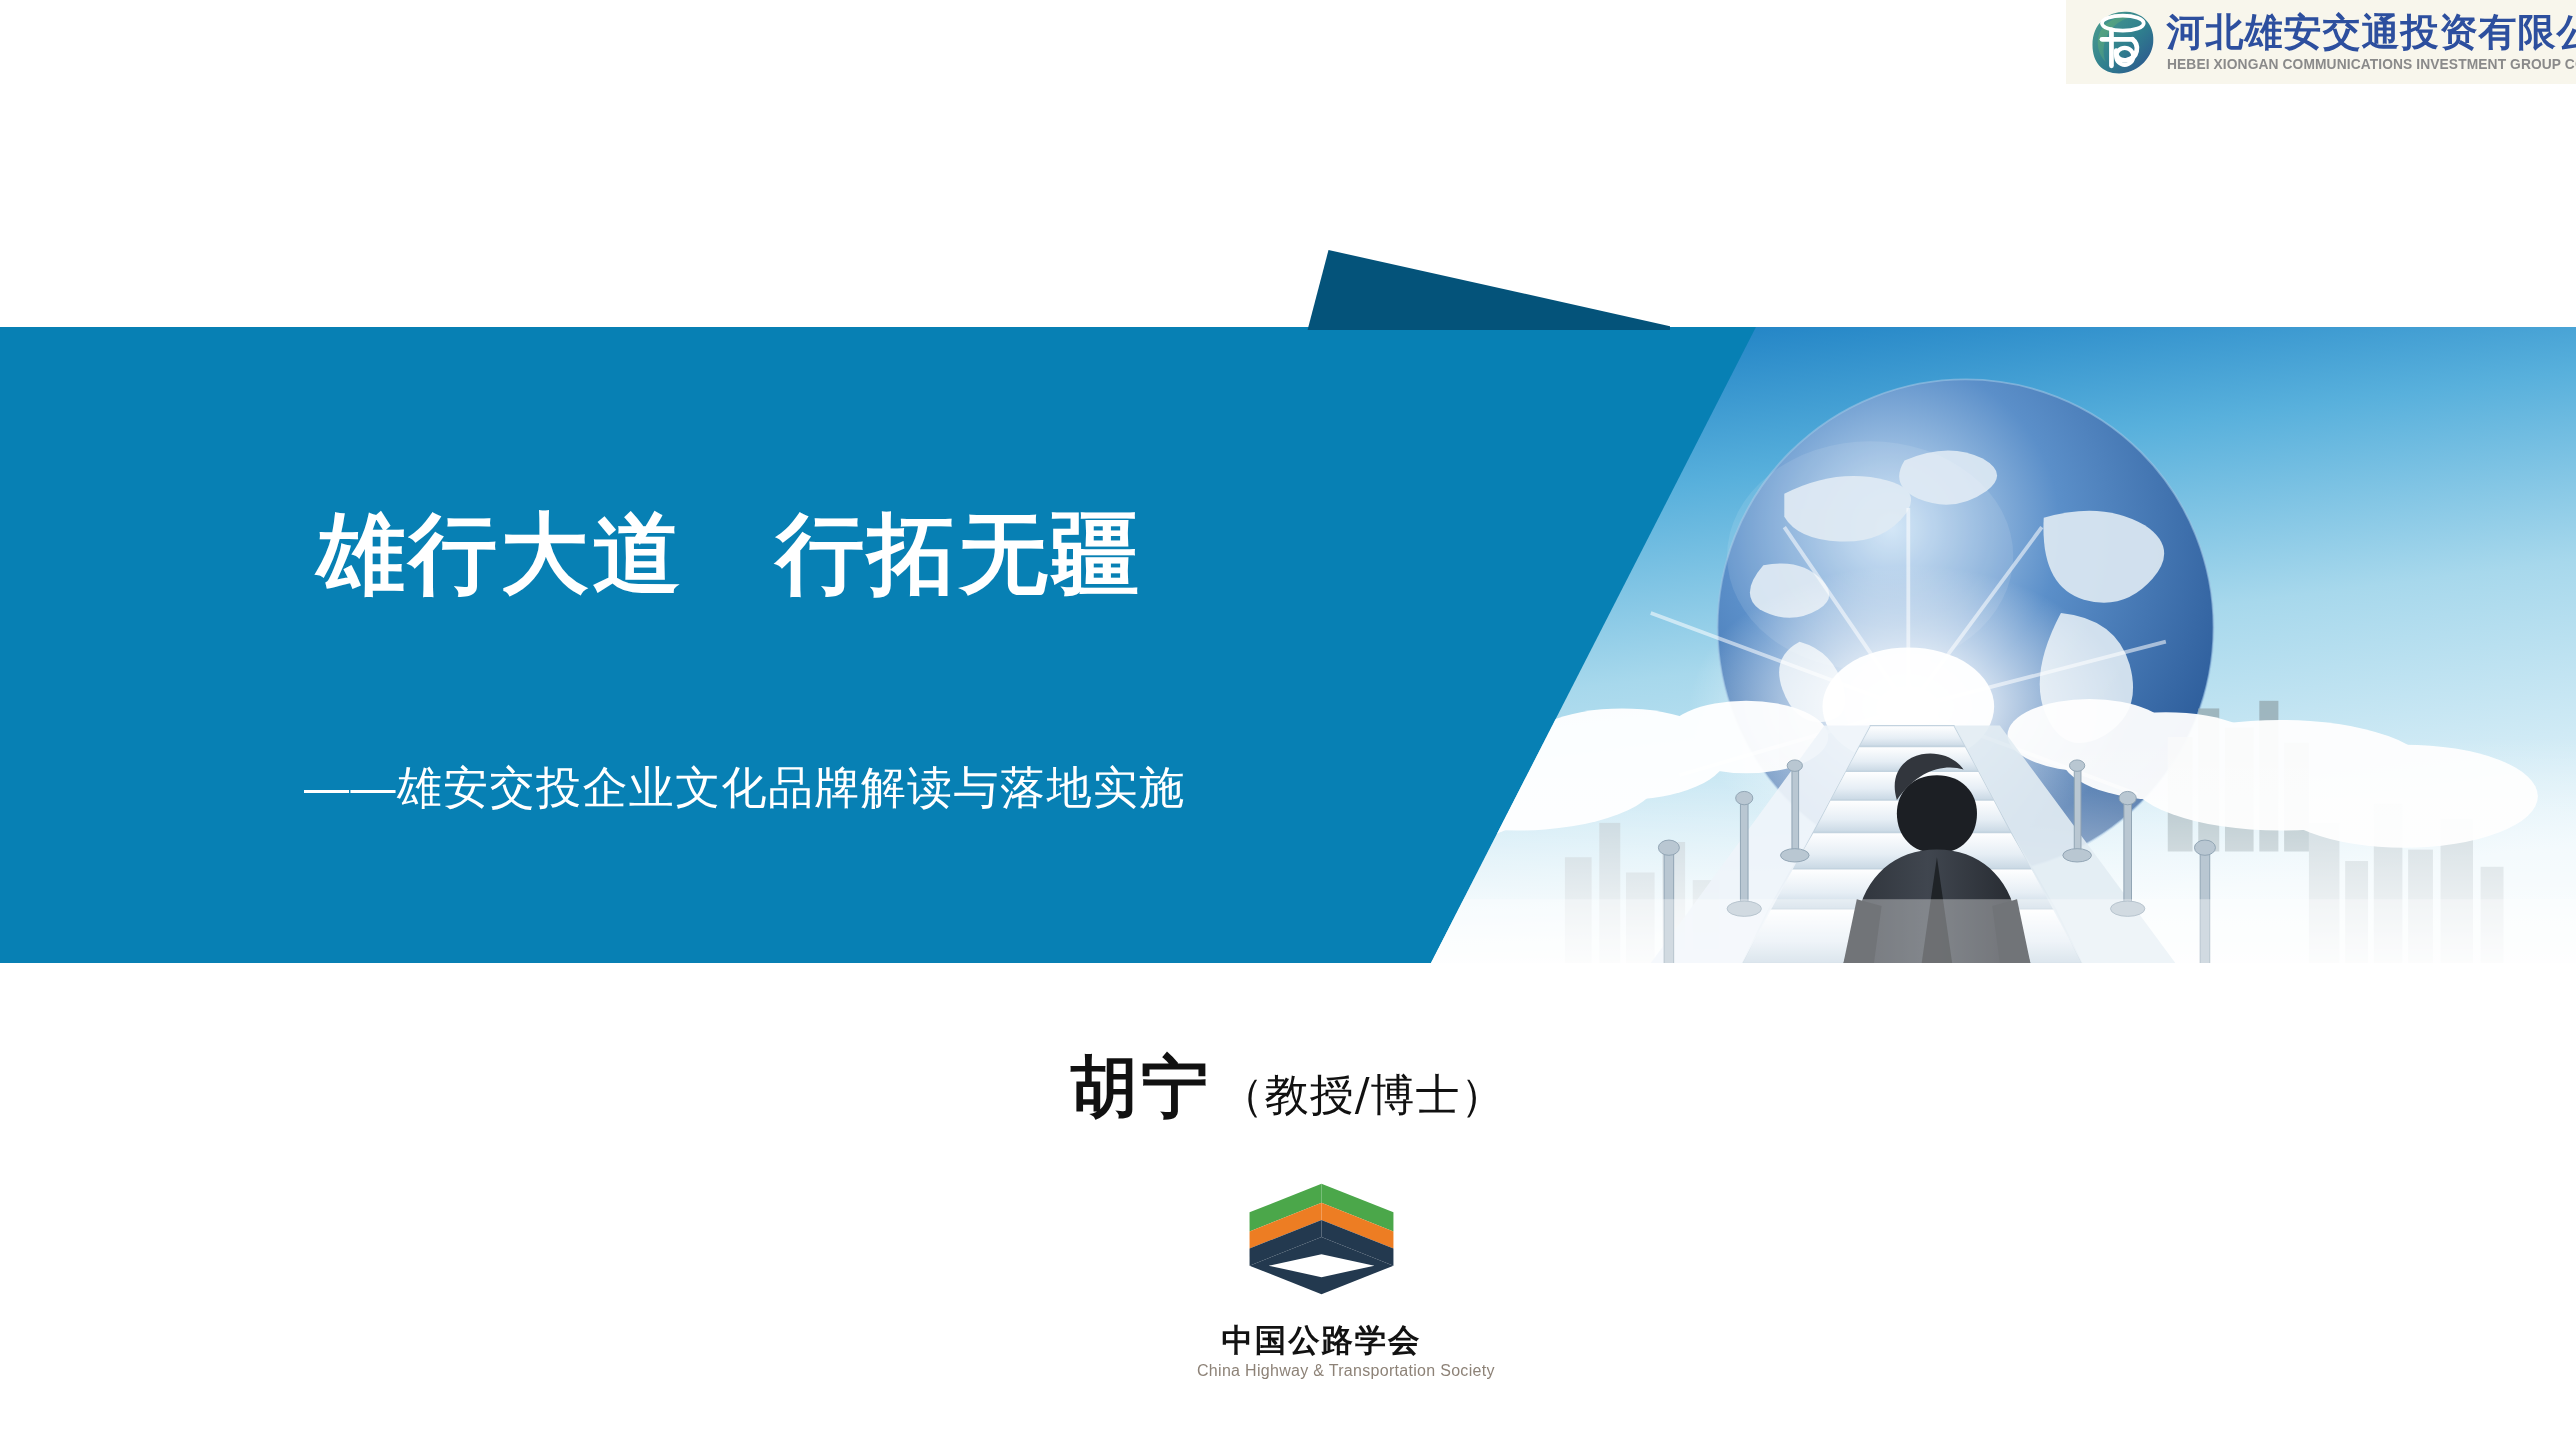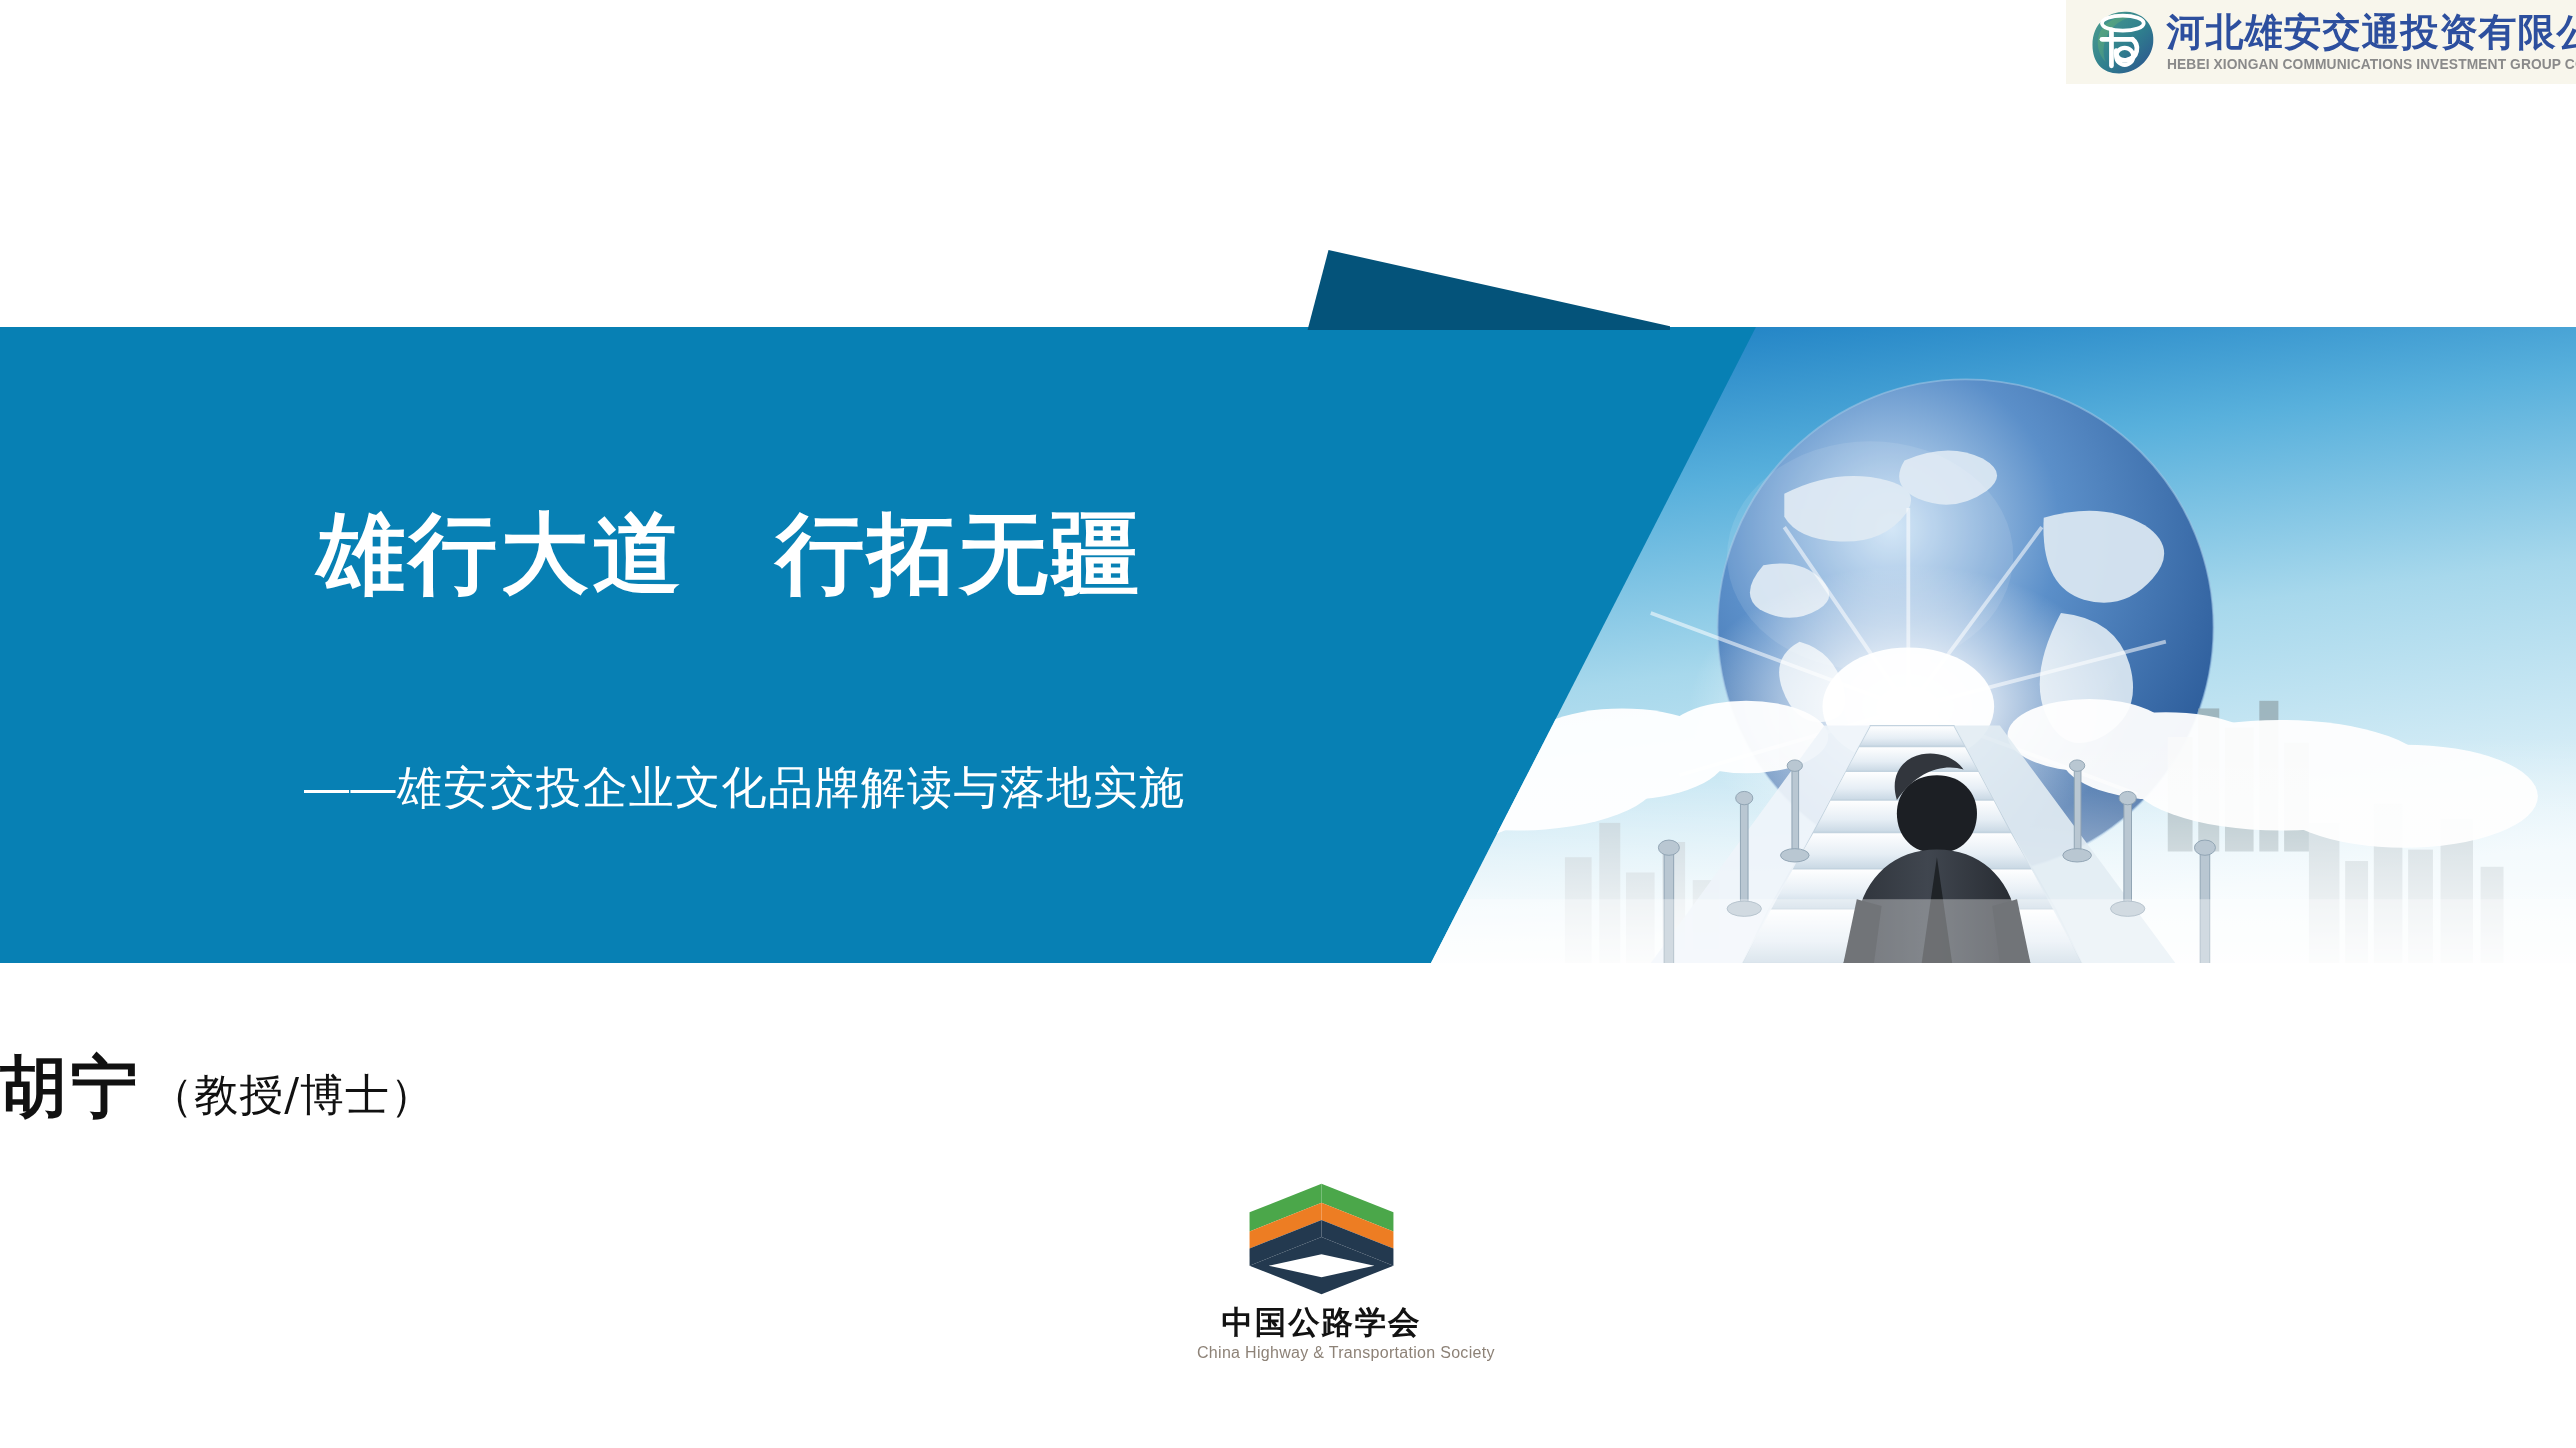--- a/index.html
+++ b/index.html
@@ -120,20 +120,21 @@
     letter-spacing: 1.4px;
     white-space: nowrap;
   }
 
   
   #presenter-line {
     position: absolute;
     left: 0;
     top: 1042px;
     width: 2576px;
+    text-align: center;
     font-family: "DejaVu Serif", "Liberation Serif", serif;
     color: #111111;
     white-space: nowrap;
   }
   #presenter-name {
     font-size: 67px;
     font-weight: bold;
     letter-spacing: 3.8px;
   }
   #presenter-credentials {
@@ -145,21 +146,21 @@
   
   #society-logo {
     position: absolute;
     left: 1197px;
     top: 1178px;
     width: 248px;
     text-align: center;
   }
   #society-mark { width: 177px; height: 122px; margin: 0 auto; display: block; }
   #society-name-cn {
-    margin-top: 0;
+    margin-top: 18px;
     height: 44px;
     display: block;
   }
   #society-name-cn svg { display: block; margin: 0 auto; }
   #society-name-en {
     font-size: 16px;
     color: #8d8277;
     letter-spacing: 0.3px;
     white-space: nowrap;
     margin-top: 0;

